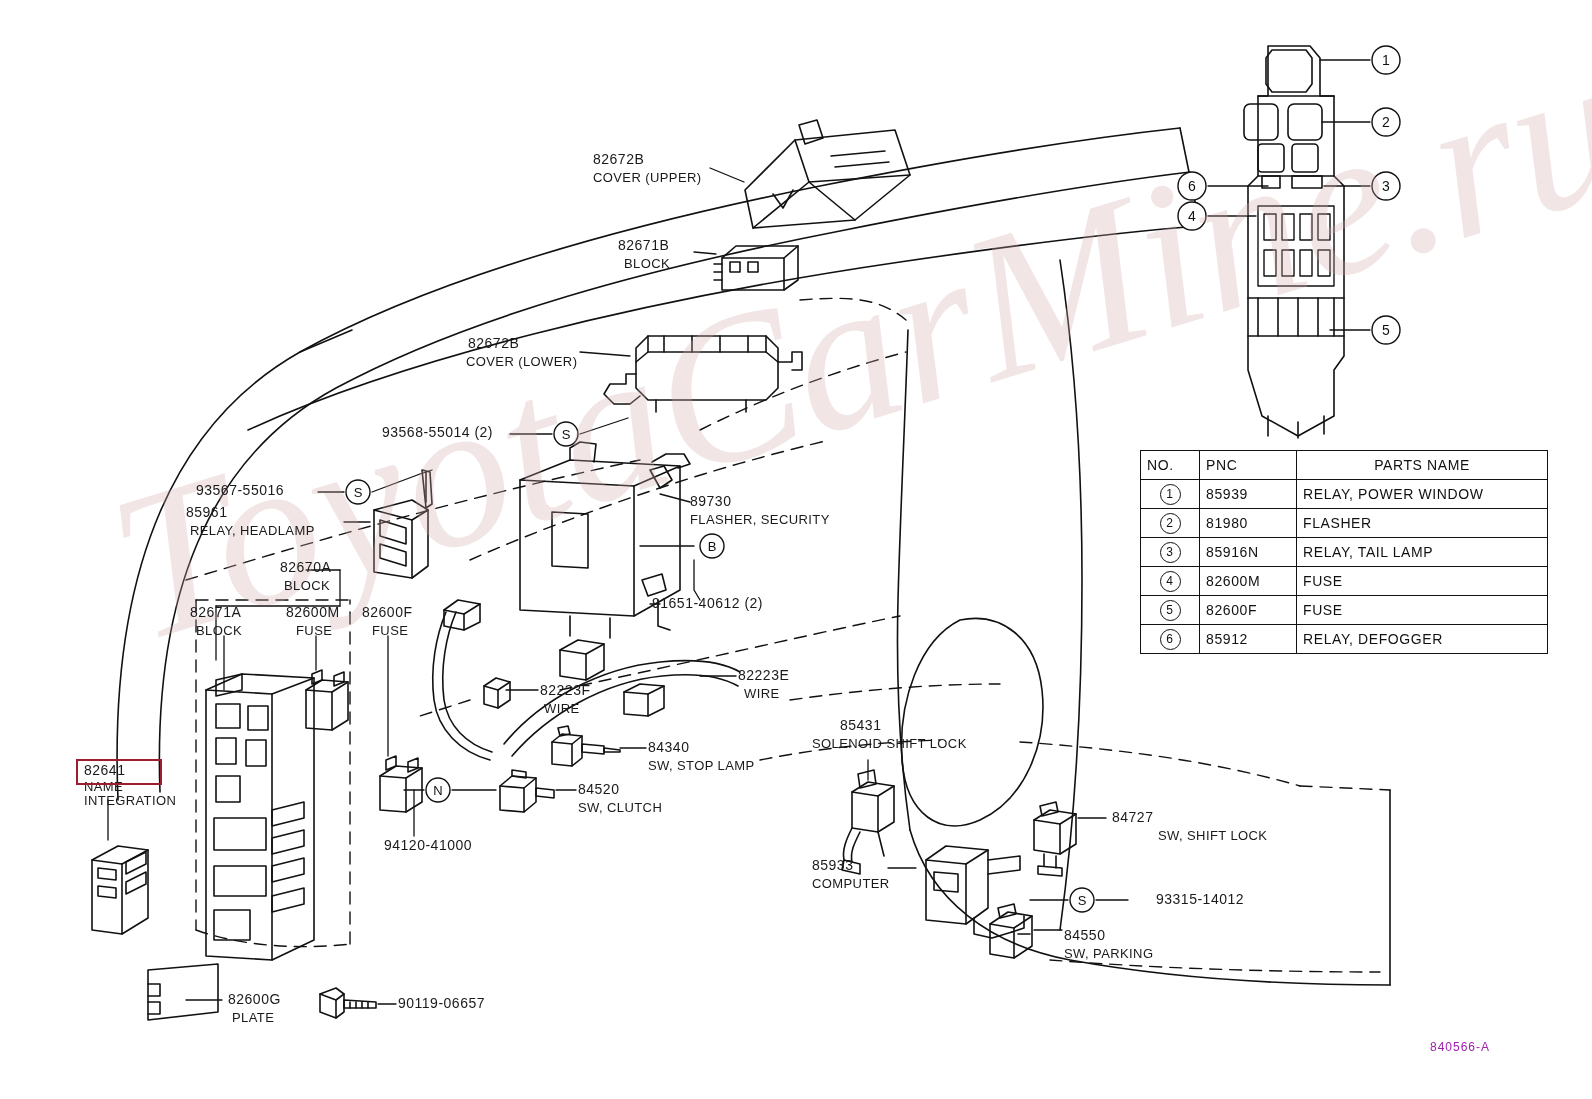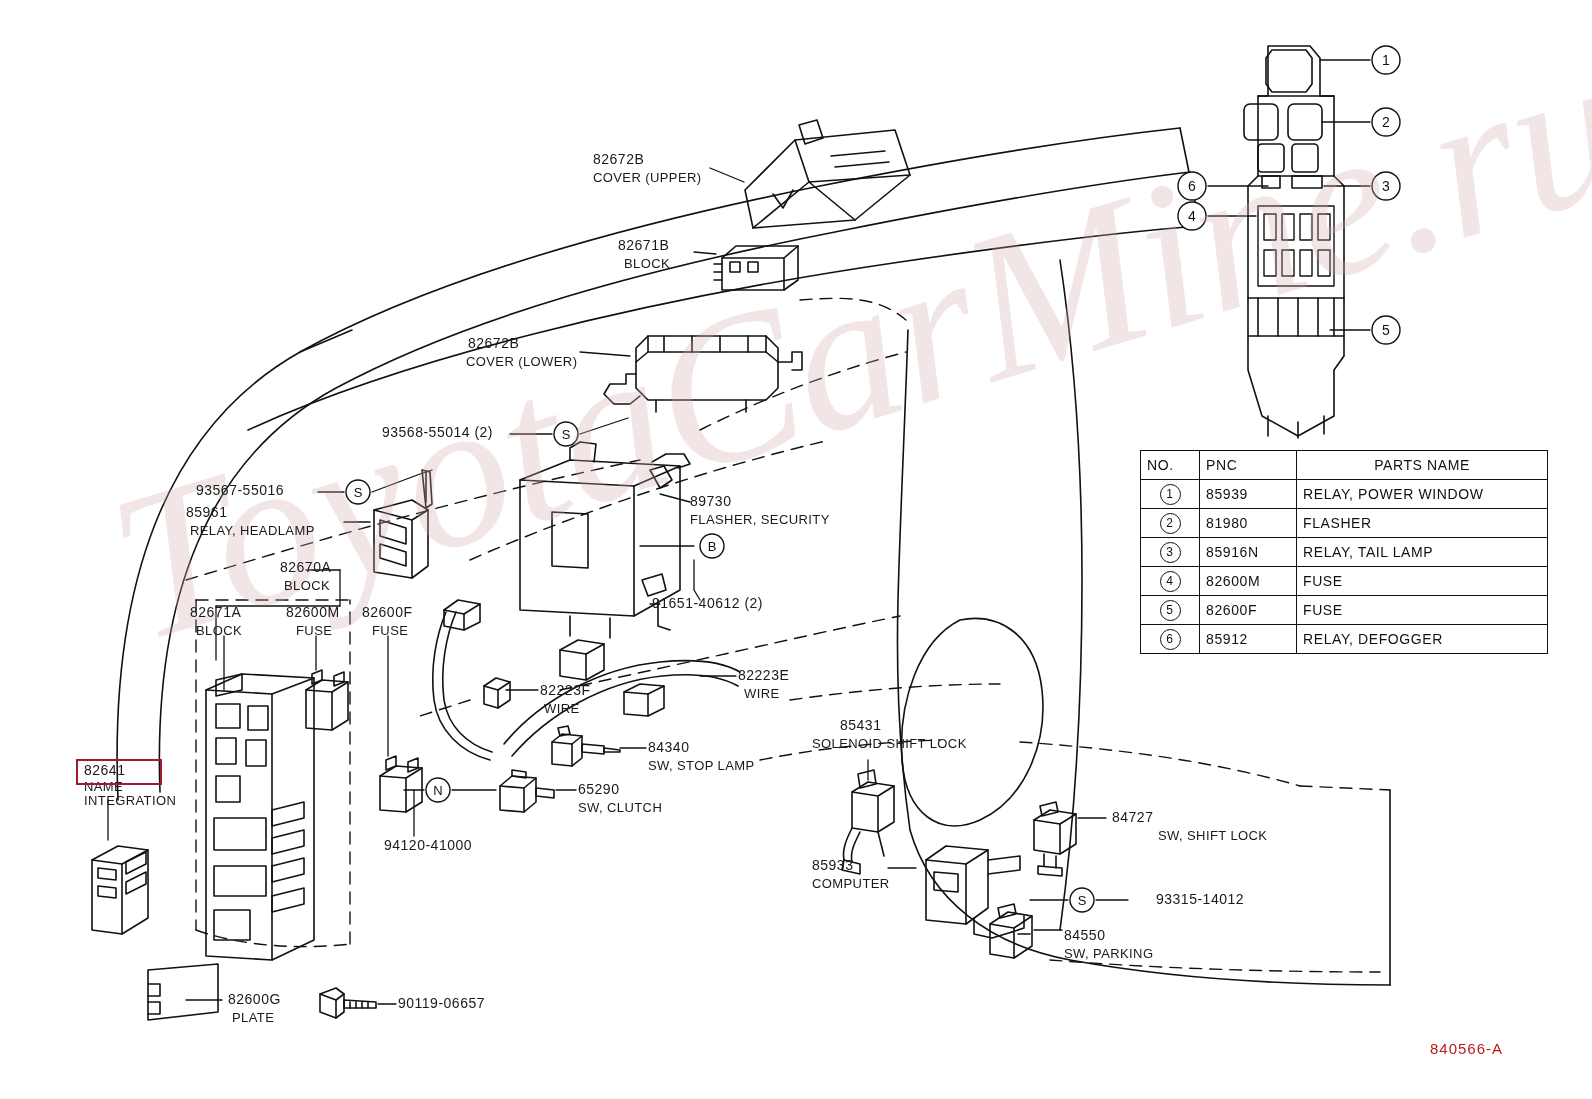--- a/index.html
+++ b/index.html
@@ -88,23 +88,23 @@
     left: 76px;
     top: 759px;
     width: 86px;
     height: 26px;
     box-sizing: border-box;
   }
   #diagram-code {
     position: absolute;
     left: 1430px;
     top: 1040px;
-    font-size: 15px;
+    font-size: 12px;
     letter-spacing: 1px;
-    color: #b91c1c;
+    color: #a21caf;
   }
 </style>
 </head>
 <body>
 
 <div id="page">
 
   <svg class="layer" viewBox="0 0 1592 1099">
     <g fill="none" stroke="#111" stroke-width="1.6" stroke-linejoin="round" stroke-linecap="round">
 
@@ -507,21 +507,21 @@
 
   <div class="lbl" style="left:540px; top:683px;">82223F</div>
   <div class="lbl sub" style="left:544px; top:701px;">WIRE</div>
 
   <div class="lbl" style="left:738px; top:668px;">82223E</div>
   <div class="lbl sub" style="left:744px; top:686px;">WIRE</div>
 
   <div class="lbl" style="left:648px; top:740px;">84340</div>
   <div class="lbl sub" style="left:648px; top:758px;">SW, STOP LAMP</div>
 
-  <div class="lbl" style="left:578px; top:782px;">65290</div>
+  <div class="lbl" style="left:578px; top:782px;">84520</div>
   <div class="lbl sub" style="left:578px; top:800px;">SW, CLUTCH</div>
 
   <div class="lbl" style="left:384px; top:838px;">94120-41000</div>
 
   <div class="lbl" style="left:84px; top:763px;">82641</div>
   <div class="lbl sub" style="left:84px; top:780px; line-height:14px;">NAME
 INTEGRATION</div>
 
   <div class="lbl" style="left:228px; top:992px;">82600G</div>
   <div class="lbl sub" style="left:232px; top:1010px;">PLATE</div>

